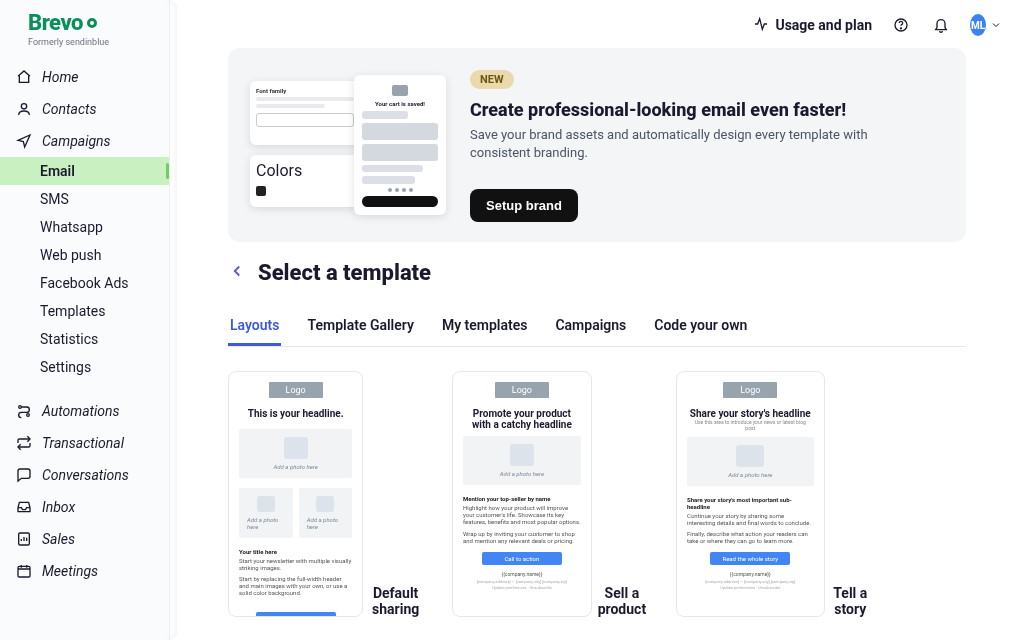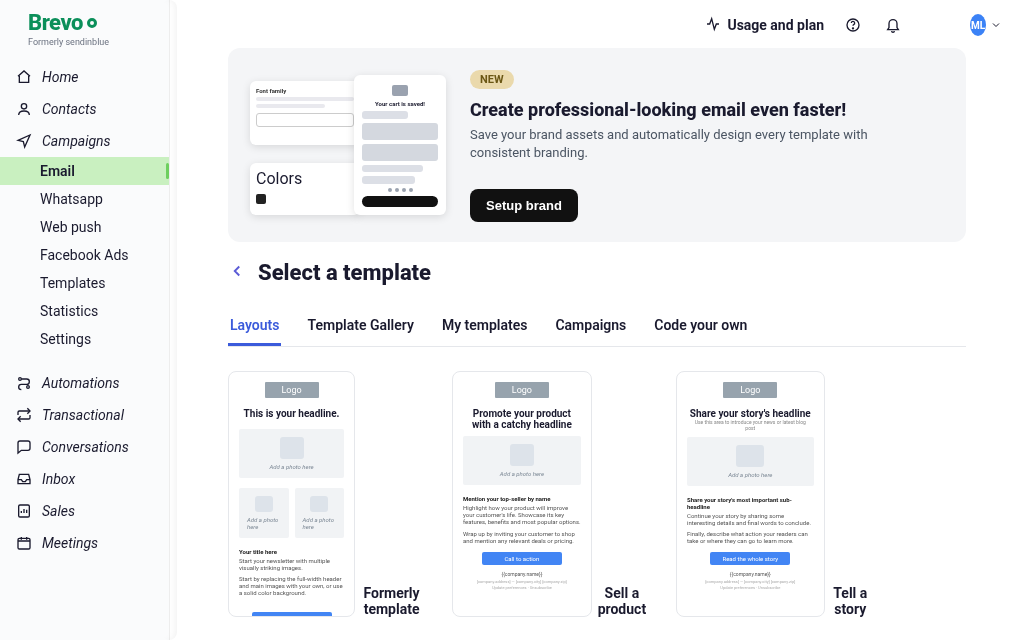--- a/index.html
+++ b/index.html
@@ -17,31 +17,31 @@
   .nav-item .ic { width:16px; height:16px; display:flex; align-items:center; justify-content:center; color:#1a1a2e;}
   .nav-sub { padding:6px 16px 6px 40px; font-size:14px; cursor:pointer; color:#1a1a2e; }
   .nav-sub.active { background:#c9f0c0; border-radius:0; position:relative; font-weight:600; }
   .nav-sub.active::after { content:""; position:absolute; right:0; top:6px; bottom:6px; width:3px; background:#6dcf5e; border-radius:2px;}
   .nav-group-spacer { height:14px; }
   
   .main { flex:1; display:flex; flex-direction:column; }
   .topbar { display:flex; justify-content:flex-end; align-items:center; gap:18px; padding:14px 22px 8px; }
   .usage { display:flex; align-items:center; gap:6px; font-weight:700; font-size:14px; cursor:pointer;}
   .icon-btn { width:22px; height:22px; display:flex; align-items:center; justify-content:center; cursor:pointer; color:#1a1a2e;}
-  .avatar { width:16px; height:22px; border-radius:50%; background:#3b82f6; color:#fff; font-size:10px; font-weight:700; display:flex; align-items:center; justify-content:center;margin-left:48px;}
+  .avatar { width:16px; height:22px; border-radius:50%; background:#3b82f6; color:#fff; font-size:10px; font-weight:700; display:flex; align-items:center; justify-content:center;}
   .content { padding: 0 58px 0 58px; overflow:hidden; }
   
   .banner { background:#f4f5f7; border-radius:12px; padding:20px 22px; display:flex; gap:24px; align-items:center; margin-top:4px;}
   .banner-thumb { width:196px; height:140px; position:relative; }
   .thumb-card { position:absolute; background:#fff; border-radius:6px; box-shadow:0 2px 8px rgba(0,0,0,.12); }
   .thumb-a { left:0; top:6px; width:110px; height:64px; padding:6px;}
   .thumb-a .lbl { font-size:6px; font-weight:700; color:#333;}
   .thumb-a .line { height:4px; background:#e9e9ee; border-radius:2px; margin-top:3px;}
   .thumb-a .sel { height:14px; border:1px solid #ccc; border-radius:3px; margin-top:5px;}
-  .thumb-c { left:0; top:88px; width:110px; height:52px; padding:6px;}
+  .thumb-c { left:0; top:80px; width:110px; height:52px; padding:6px;}
   .thumb-c .sw { width:10px; height:10px; background:#222; display:inline-block; border-radius:2px; margin-top:6px;}
   .thumb-b { right:0; top:0; width:92px; height:140px; padding:8px; display:flex; flex-direction:column; gap:4px;}
   .thumb-b .pill { height:8px; background:#dcdfe6; border-radius:3px;}
   .thumb-b .ic { width:16px; height:12px; background:#9aa2af; border-radius:2px; align-self:center; margin-top:2px;}
   .thumb-b .hl { font-size:6px; font-weight:700; text-align:center;}
   .thumb-b .bar { height:18px; background:#d4d8df; border-radius:3px;}
   .thumb-b .dots { display:flex; gap:3px; justify-content:center;}
   .thumb-b .dots span{ width:4px;height:4px;border-radius:50%; background:#9aa2af;}
   .thumb-b .cta { height:12px; background:#111; border-radius:6px; margin-top:auto;}
   .banner-body { flex:1; }
@@ -111,20 +111,21 @@
       <div class="nav-item">
         <span class="ic">
             <svg class="icon-svg" viewBox="0 0 24 24" fill="none" stroke="currentColor" stroke-width="2">
               <path d="M3 11l18-8-8 18-2-8-8-2z"></path>
             </svg>
           </span>
         <span>Campaigns</span>
       </div>
 
       <div class="nav-sub active"><span>Email</span></div>
+      <div class="nav-sub"><span>SMS</span></div>
       <div class="nav-sub"><span>Whatsapp</span></div>
       <div class="nav-sub"><span>Web push</span></div>
       <div class="nav-sub"><span>Facebook Ads</span></div>
       <div class="nav-sub"><span>Templates</span></div>
       <div class="nav-sub"><span>Statistics</span></div>
       <div class="nav-sub"><span>Settings</span></div>
 
       <div class="nav-group-spacer"></div>
 
       <div class="nav-item">
@@ -293,21 +294,21 @@
                   <div class="cap">Add a photo here</div>
                 </div>
             </div>
             <div class="body">
               <b>Your title here</b>
               <div>Start your newsletter with multiple visually striking images.</div>
               <div style="margin-top:4px">Start by replacing the full-width header and main images with your own, or use a solid color background.</div>
             </div>
             <div style="position:absolute;bottom:-2px;left:50%;transform:translateX(-50%);width:80px;height:6px;background:#4285f4;border-radius:2px 2px 0 0"></div>
           </div>
-          <div class="tcard-name">Formerly template</div>
+          <div class="tcard-name">Default sharing</div>
         </div>
 
         <div class="tcard-wrap">
           <div class="tcard">
             <div class="tcard-logo">Logo</div>
             <div class="tcard-head">Promote your product with a catchy headline</div>
             <div class="ph-box" style="margin-top:2px">
               <div class="shape"></div>
               <div class="cap">Add a photo here</div>
             </div>

